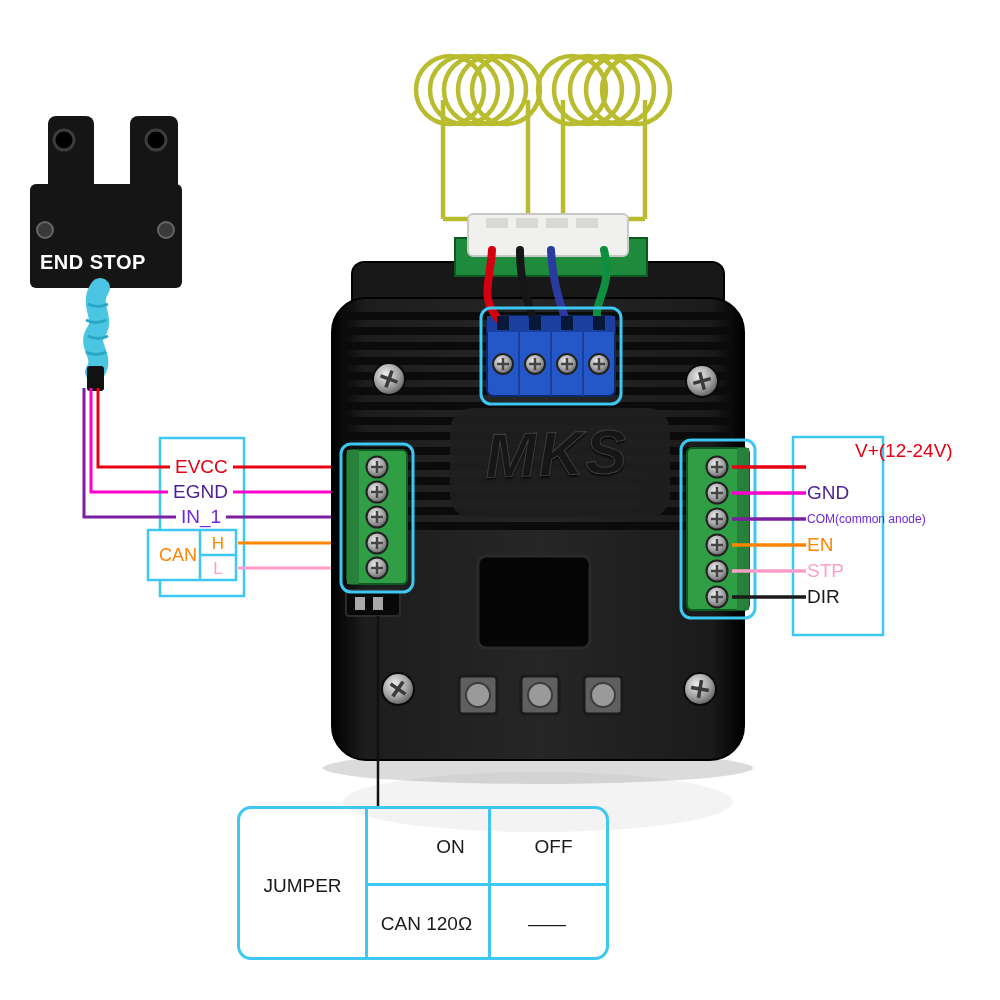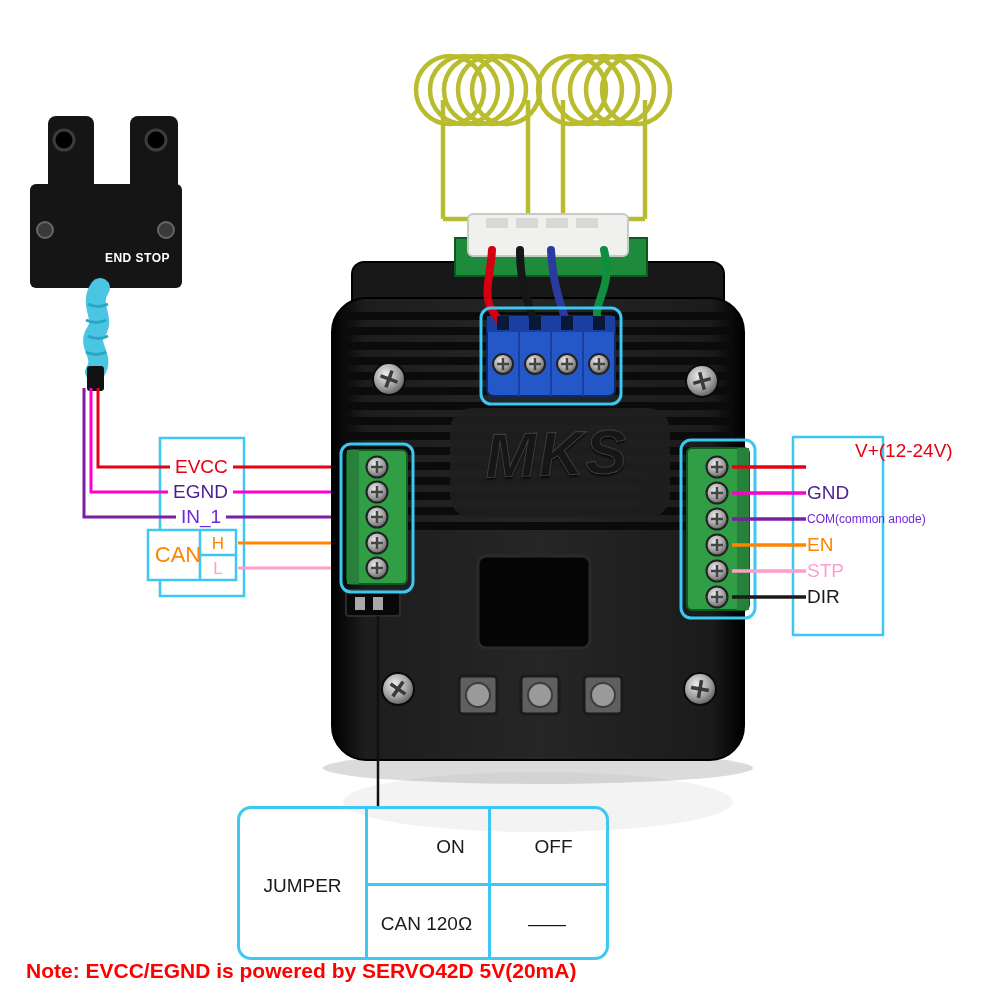--- a/index.html
+++ b/index.html
@@ -8,22 +8,22 @@
   .abs{position:absolute;}
   .lbl{position:absolute;font-size:19px;line-height:22px;white-space:nowrap;}
   .whitebg{background:#fff;padding:0 5px;}
   .c-red{color:#e60012;}
   .c-mag{color:#4c1d95;}
   .c-pur{color:#6d28d9;}
   .c-org{color:#ff8400;}
   .c-pnk{color:#ff9ec8;}
   .c-blk{color:#1a1a1a;}
   .center{text-align:center;}
-  #endstop-label{left:40px;top:251px;width:130px;text-align:right;color:#ffffff;
-    font-weight:bold;font-size:12px;letter-spacing:.5px;}
+  #endstop-label{left:40px;top:251px;width:130px;text-align:left;color:#ffffff;
+    font-weight:bold;font-size:20px;letter-spacing:.5px;}
   #motor-brand{left:462px;top:418px;width:190px;height:84px;text-align:center;
     font-size:62px;font-weight:bold;font-style:italic;letter-spacing:2px;color:#161616;
     -webkit-text-stroke:1px #3e3e3e;text-shadow:0 2px 2px rgba(0,0,0,.9);
     transform:rotate(-2deg);}
   
   #jumper-table{position:absolute;left:237px;top:806px;width:372px;height:154px;
     border:3px solid #3cc8f2;border-radius:14px;box-sizing:border-box;}
   #jumper-table .vline{position:absolute;top:0;width:3px;height:100%;background:#3cc8f2;}
   #jumper-table .hline{position:absolute;height:3px;background:#3cc8f2;}
   #jumper-table .cell{position:absolute;font-size:19px;color:#1a1a1a;text-align:center;}
@@ -350,21 +350,21 @@
     <path d="M732 597 L806 597" stroke="#1a1a1a"></path>
   </g>
 </svg>
 
 <div id="endstop-label" class="abs">END STOP</div>
 <div id="motor-brand" class="abs">MKS</div>
 
 <div class="lbl whitebg c-red" style="left:170px;top:456px;">EVCC</div>
 <div class="lbl whitebg c-mag" style="left:168px;top:481px;">EGND</div>
 <div class="lbl whitebg c-pur" style="left:176px;top:506px;">IN_1</div>
-<div class="lbl c-org center" style="left:148px;top:544px;width:60px;font-size:22px;">CAN</div>
+<div class="lbl c-org center" style="left:148px;top:544px;width:60px;font-size:18px;">CAN</div>
 <div class="lbl c-org center" style="left:200px;top:533px;width:36px;font-size:17px;">H</div>
 <div class="lbl c-pnk center" style="left:200px;top:558px;width:36px;font-size:17px;">L</div>
 
 <div class="lbl c-red" style="left:807px;top:440px;margin-left:48px;">V+(12-24V)</div>
 <div class="lbl c-mag" style="left:807px;top:482px;">GND</div>
 <div class="lbl c-pur" style="left:807px;top:508px;font-size:12px;">COM(common anode)</div>
 <div class="lbl c-org" style="left:807px;top:534px;">EN</div>
 <div class="lbl c-pnk" style="left:807px;top:560px;">STP</div>
 <div class="lbl c-blk" style="left:807px;top:586px;">DIR</div>
 
@@ -372,15 +372,14 @@
   <div class="vline" style="left:125px;"></div>
   <div class="vline" style="left:248px;"></div>
   <div class="hline" style="left:125px;top:74px;width:241px;"></div>
   <div class="cell" style="left:0;top:66px;width:125px;text-align:center;">JUMPER</div>
   <div class="cell" style="left:125px;top:27px;width:123px;padding-left:24px;">ON</div>
   <div class="cell" style="left:248px;top:27px;width:131px;">OFF</div>
   <div class="cell" style="left:125px;top:104px;width:123px;">CAN 120Ω</div>
   <div class="cell" style="left:248px;top:104px;width:118px;">——</div>
 </div>
 
-<div id="note" class="abs">Note: EVCC/EGND is powered by SERVO42D 5V(20mA)</div>
 
 </div>
 
 </body></html>

